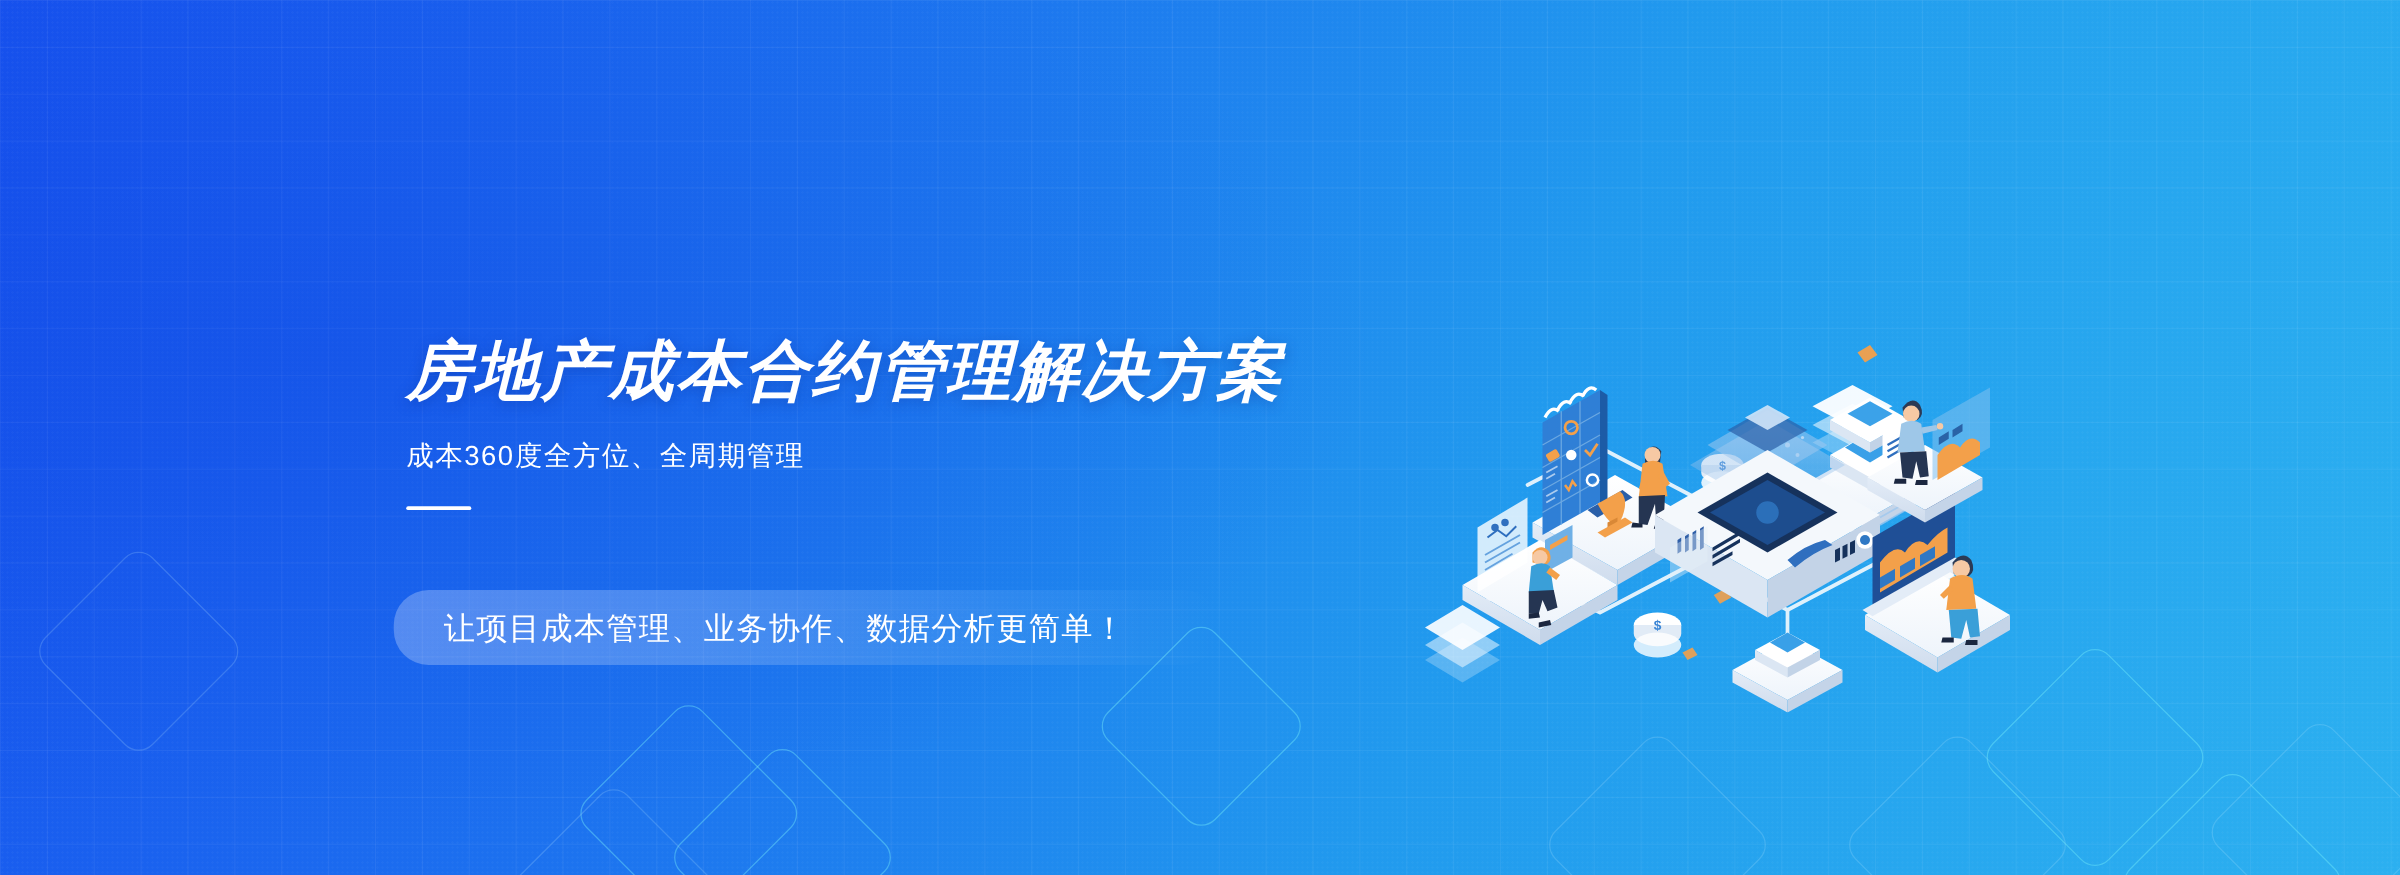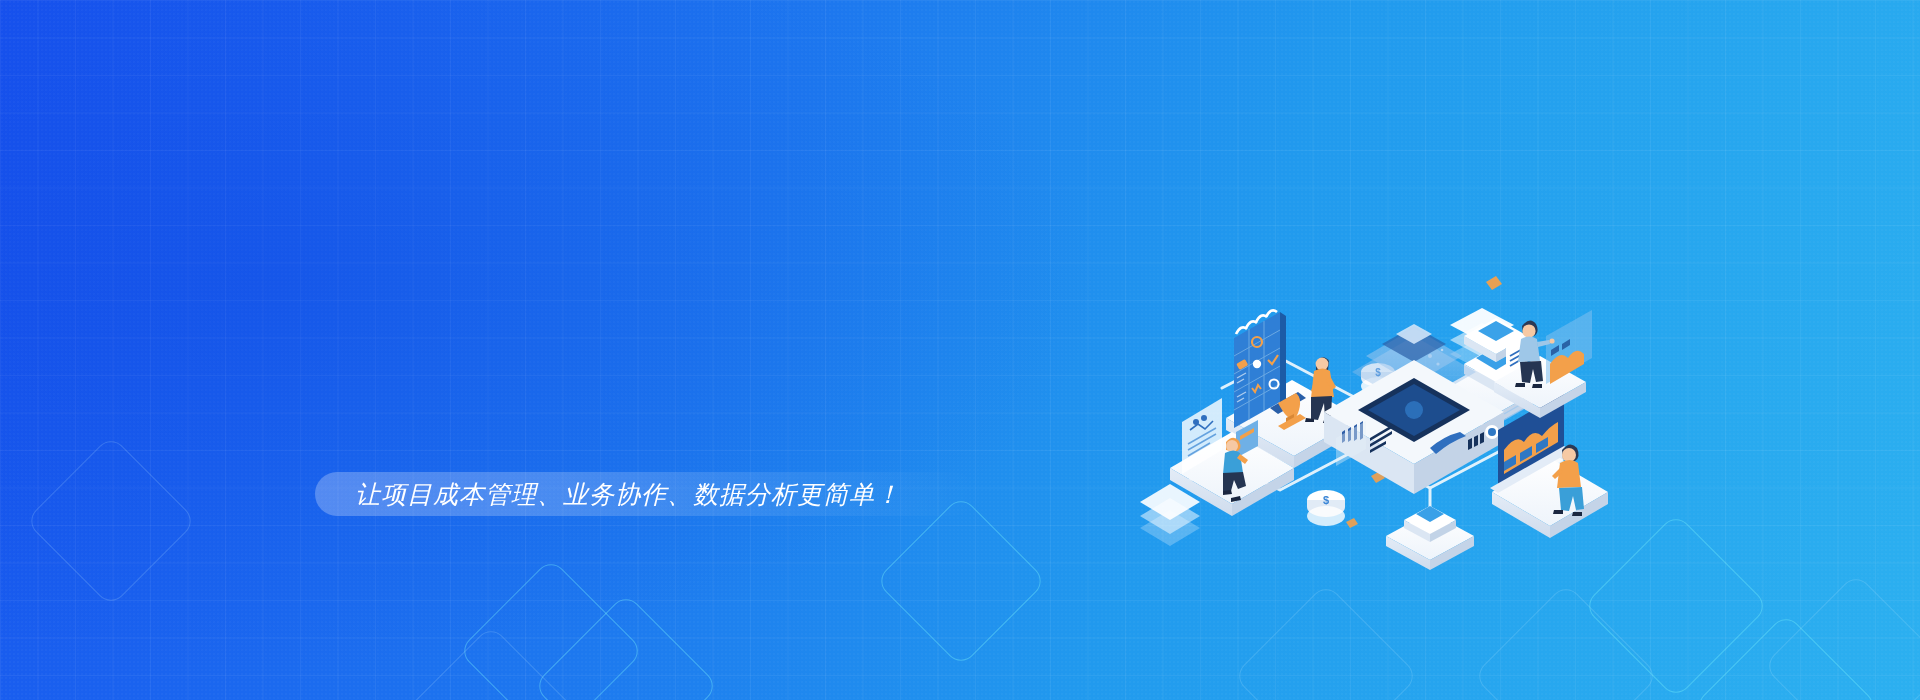--- a/index.html
+++ b/index.html
@@ -90,33 +90,32 @@
     margin-top: 25px;
     width: 52px;
     height: 3px;
     background: #ffffff;
     border-radius: 2px;
   }
   .pill {
     position: absolute;
     left: 315px;
     top: 472px;
-    height: 44px;
+    height: 60px;
     min-width: 660px;
     display: flex;
     align-items: center;
     padding: 0 46px 0 40px;
     border-radius: 28px;
     box-sizing: border-box;
     background: linear-gradient(90deg,
                 rgba(255,255,255,0.26) 0%,
                 rgba(255,255,255,0.20) 38%,
                 rgba(255,255,255,0.08) 74%,
                 rgba(255,255,255,0.0) 100%);
-    font-style: italic;
   }
   .pill-text {
     font-size: 25px;
     color: #ffffff;
     letter-spacing: 1px;
     white-space: nowrap;
   }
 
   
   .illustration {
@@ -143,20 +142,25 @@
       <div class="diamond" style="left: 560px; top: 620px; width: 130px; height: 130px;"></div>
       <div class="diamond soft" style="left: 430px; top: 650px; width: 120px; height: 120px;"></div>
       <div class="diamond" style="left: 900px; top: 520px; width: 120px; height: 120px;"></div>
       <div class="diamond soft" style="left: 1260px; top: 610px; width: 130px; height: 130px;"></div>
       <div class="diamond soft" style="left: 1500px; top: 610px; width: 130px; height: 130px;"></div>
       <div class="diamond" style="left: 1610px; top: 540px; width: 130px; height: 130px;"></div>
       <div class="diamond" style="left: 1720px; top: 640px; width: 130px; height: 130px;"></div>
       <div class="diamond soft" style="left: 1790px; top: 600px; width: 130px; height: 130px;"></div>
     </div>
 
+  <div class="copy">
+    <h1 class="headline">房地产成本合约管理解决方案</h1>
+    <p class="subhead">成本360度全方位、全周期管理</p>
+    <div class="rule"></div>
+  </div>
 
   <div class="pill">
     <span class="pill-text">让项目成本管理、业务协作、数据分析更简单！</span>
   </div>
 
   <div class="illustration">
     <svg width="480" height="420" viewBox="0 0 480 420" xmlns="http://www.w3.org/2000/svg">
       <defs>
         <linearGradient id="platTop" x1="0" y1="0" x2="0" y2="1">
           <stop offset="0" stop-color="#ffffff"></stop>

